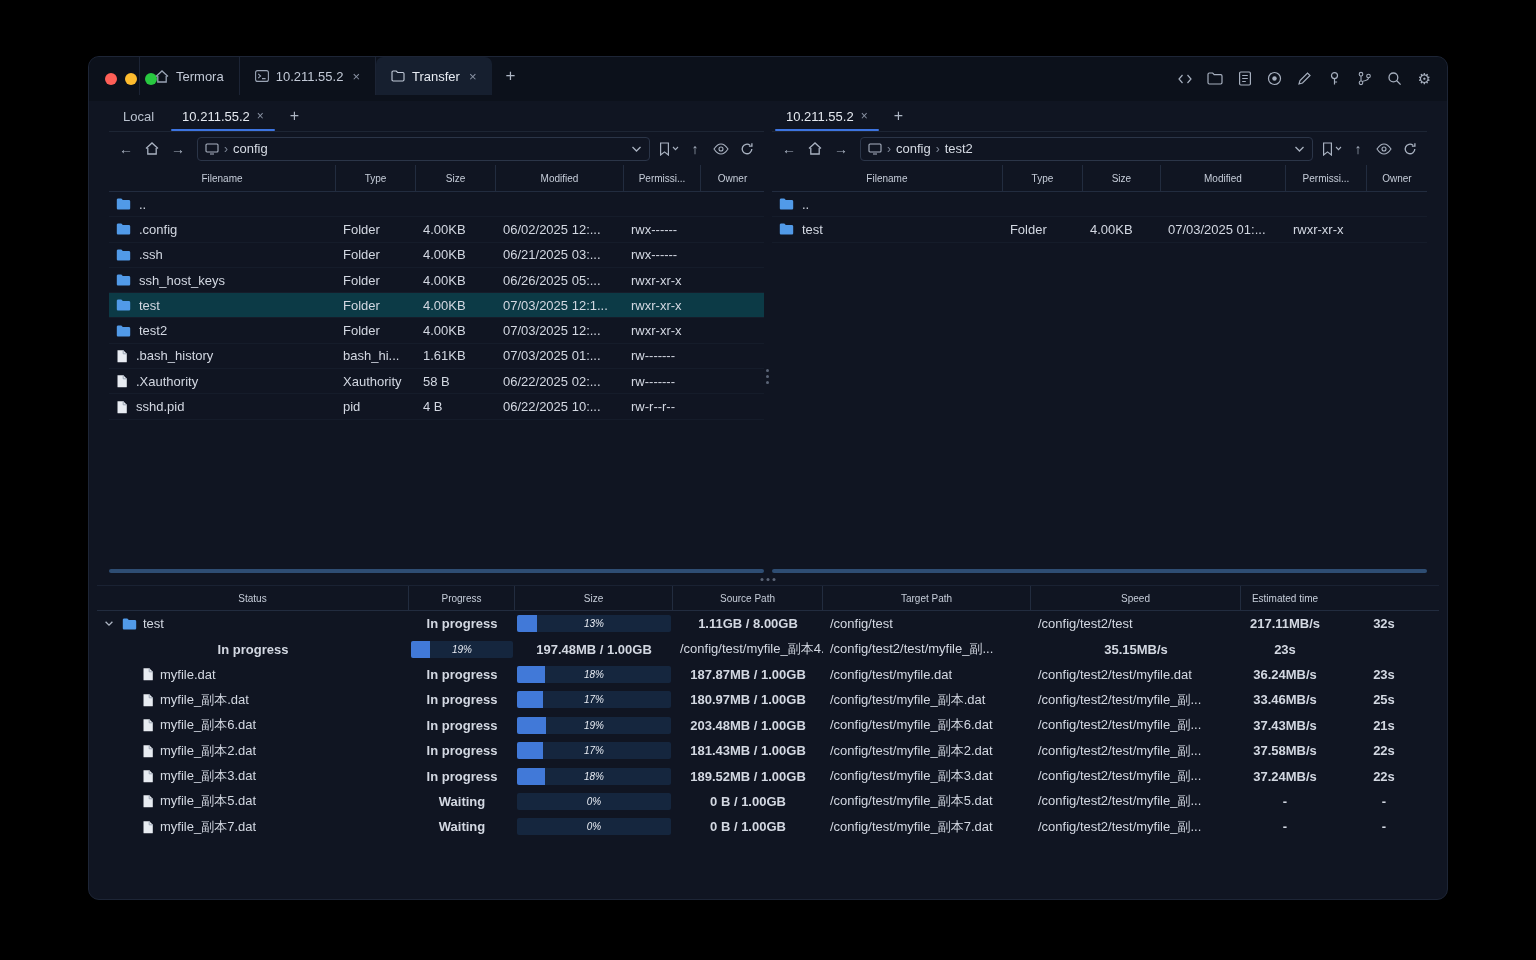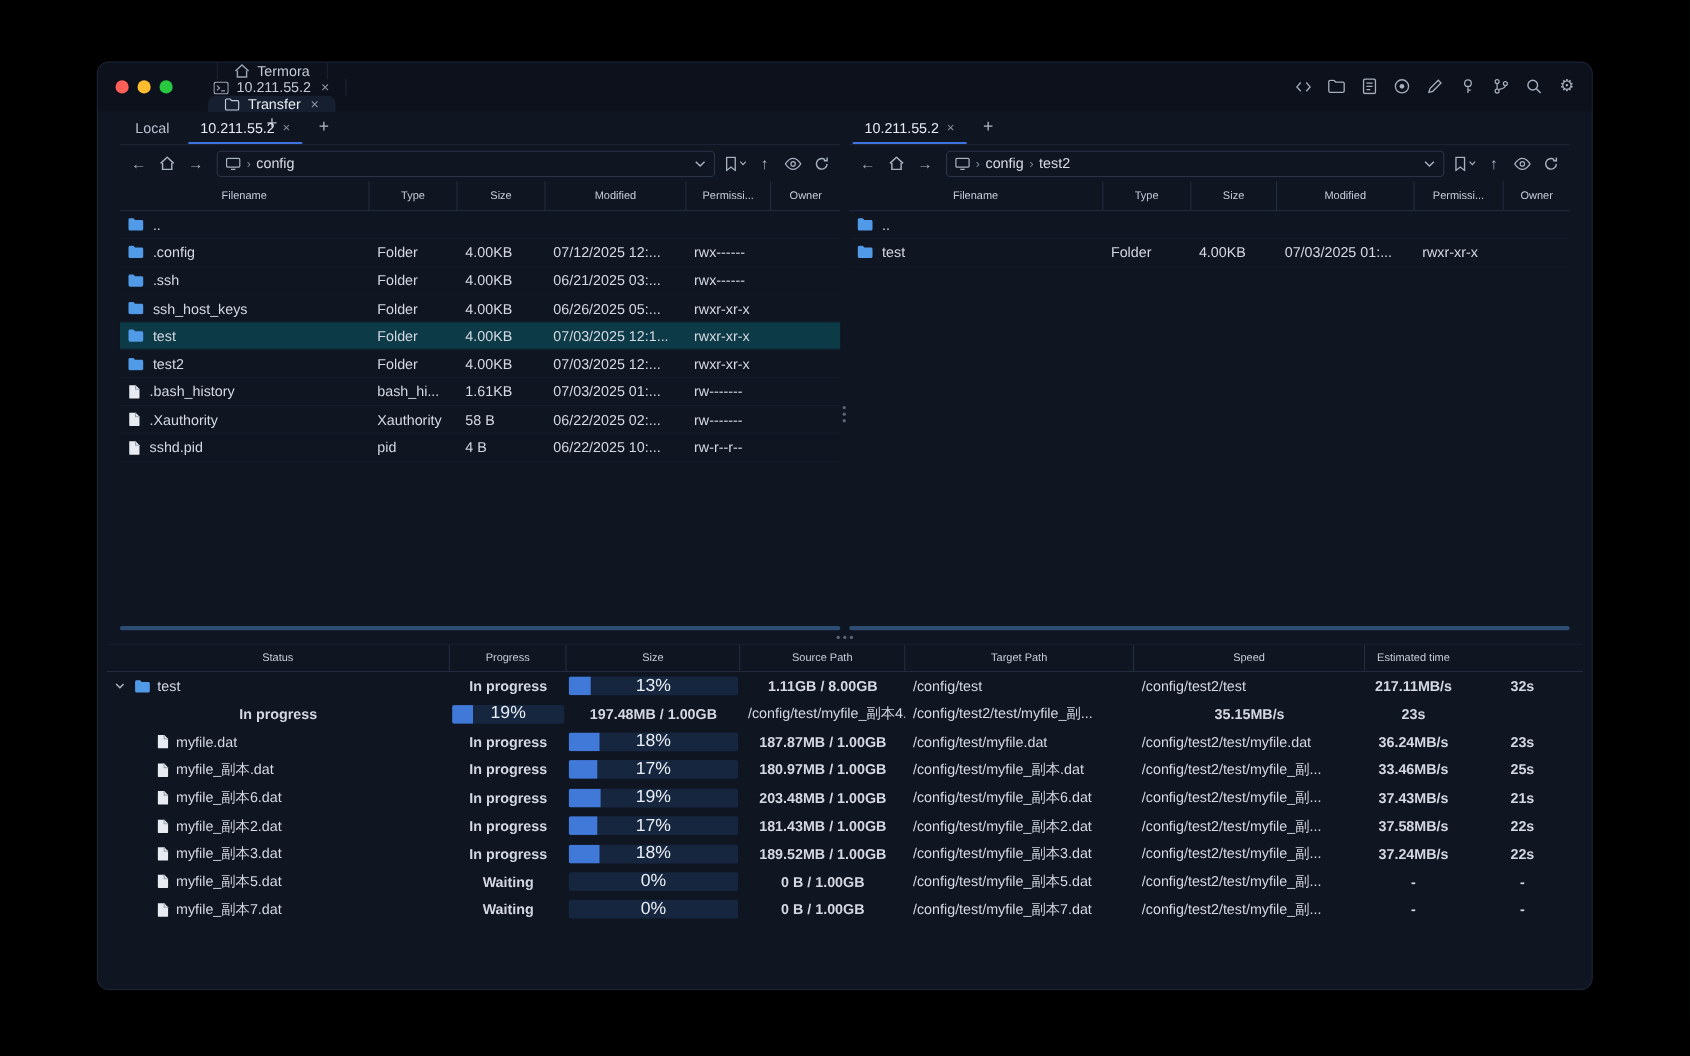--- a/index.html
+++ b/index.html
@@ -8,21 +8,21 @@
   .window { position:absolute; left:88px; top:56px; width:1360px; height:844px;
     background:#101522; border:1px solid #1d2536; border-radius:11px; overflow:hidden;
     display:flex; flex-direction:column; }
 
   
   .titlebar { height:44px; background:#0c111b; position:relative; flex:0 0 auto;
     display:flex; align-items:flex-end; }
   .traffic { position:absolute; left:16px; top:16px; display:flex; gap:8px; }
   .tl { width:12px; height:12px; border-radius:50%; display:inline-block; }
   .tl.red{ background:var(--traffic-red,#ff5f57);} .tl.yellow{ background:var(--traffic-yellow,#febc2e);} .tl.green{ background:var(--traffic-green,#28c840);}
-  .mtabs { margin-left:90px; display:flex; align-items:center; height:100%;flex-direction:column; }
+  .mtabs { margin-left:50px; display:flex; align-items:flex-start; height:100%; }
   .mtab { height:38px; display:flex; align-items:center; gap:7px; padding:0 15px;
     font-size:13px; color:#c3cad7; border-right:1px solid #1c2435; position:relative; cursor:default; }
   .mtab:first-child{ border-left:1px solid #1c2435; }
   .mtab.active { background:#161f2f; color:#e8ecf3; border-radius:7px 7px 0 0; border-right:none; }
   .mtab .tab-close { color:#8b94a5; font-size:13px; margin-left:2px; }
   .mtab-icon, .ptab-icon { display:inline-flex; color:#9aa4b5; }
   .mtab.active .mtab-icon{ color:#c2cbda; }
   .mtab-plus { height:38px; display:flex; align-items:center; padding:0 14px; color:#aeb6c4; font-size:17px; }
   .tbicons { position:absolute; right:14px; top:13px; display:flex; gap:13px; align-items:center; color:#a6afbe; }
   .tbicons span { display:inline-flex; width:17px; height:17px; align-items:center; justify-content:center; font-size:15px; line-height:17px; }
@@ -79,21 +79,21 @@
   .trow { height:25.4px; }
   .tname { gap:6px; padding-left:5px; }
   .tcenter { justify-content:center; text-align:center;font-weight:bold; }
   .tleft { justify-content:flex-start; }
   .chev { display:inline-flex; width:14px; justify-content:center; }
   .tindent { display:inline-block; width:34px; flex:0 0 auto; }
   .pcell { padding:0 2px; }
   .pbar { position:relative; width:100%; height:17px; background:var(--progress-track,#15263e); border-radius:2px; overflow:hidden; }
   .pfill { position:absolute; left:0; top:0; bottom:0; background:var(--progress-fill,#4179d8); }
   .plabel { position:absolute; inset:0; display:flex; align-items:center; justify-content:center;
-    font-size:16px; color:#e9edf4; }
+    font-size:10px; color:#e9edf4;font-style:italic; }
   svg { display:block; }
 </style>
 </head>
 <body>
 
 <div class="window">
 
   <div class="titlebar">
     <div class="traffic">
       <span class="tl red"></span>
@@ -272,21 +272,21 @@
             <div class="cell ncell">
               <span class="ficon">
                 <svg width="15" height="12" viewBox="0 0 15 12">
                   <path d="M.8 1.9C.8 1.1 1.4.5 2.2.5h3.1l1.5 1.6h6c.8 0 1.4.6 1.4 1.4v6.7c0 .8-.6 1.4-1.4 1.4H2.2c-.8 0-1.4-.6-1.4-1.4z" fill="var(--folder-icon,#519ae8)"></path>
                 </svg>
               </span>
               <span>.config</span>
             </div>
             <div class="cell">Folder</div>
             <div class="cell">4.00KB</div>
-            <div class="cell">07/12/2025 12:...</div>
+            <div class="cell">06/02/2025 12:...</div>
             <div class="cell">rwx------</div>
             <div class="cell"></div>
           </div>
           <div class="frow fgridL">
             <div class="cell ncell">
               <span class="ficon">
                 <svg width="15" height="12" viewBox="0 0 15 12">
                   <path d="M.8 1.9C.8 1.1 1.4.5 2.2.5h3.1l1.5 1.6h6c.8 0 1.4.6 1.4 1.4v6.7c0 .8-.6 1.4-1.4 1.4H2.2c-.8 0-1.4-.6-1.4-1.4z" fill="var(--folder-icon,#519ae8)"></path>
                 </svg>
               </span>

